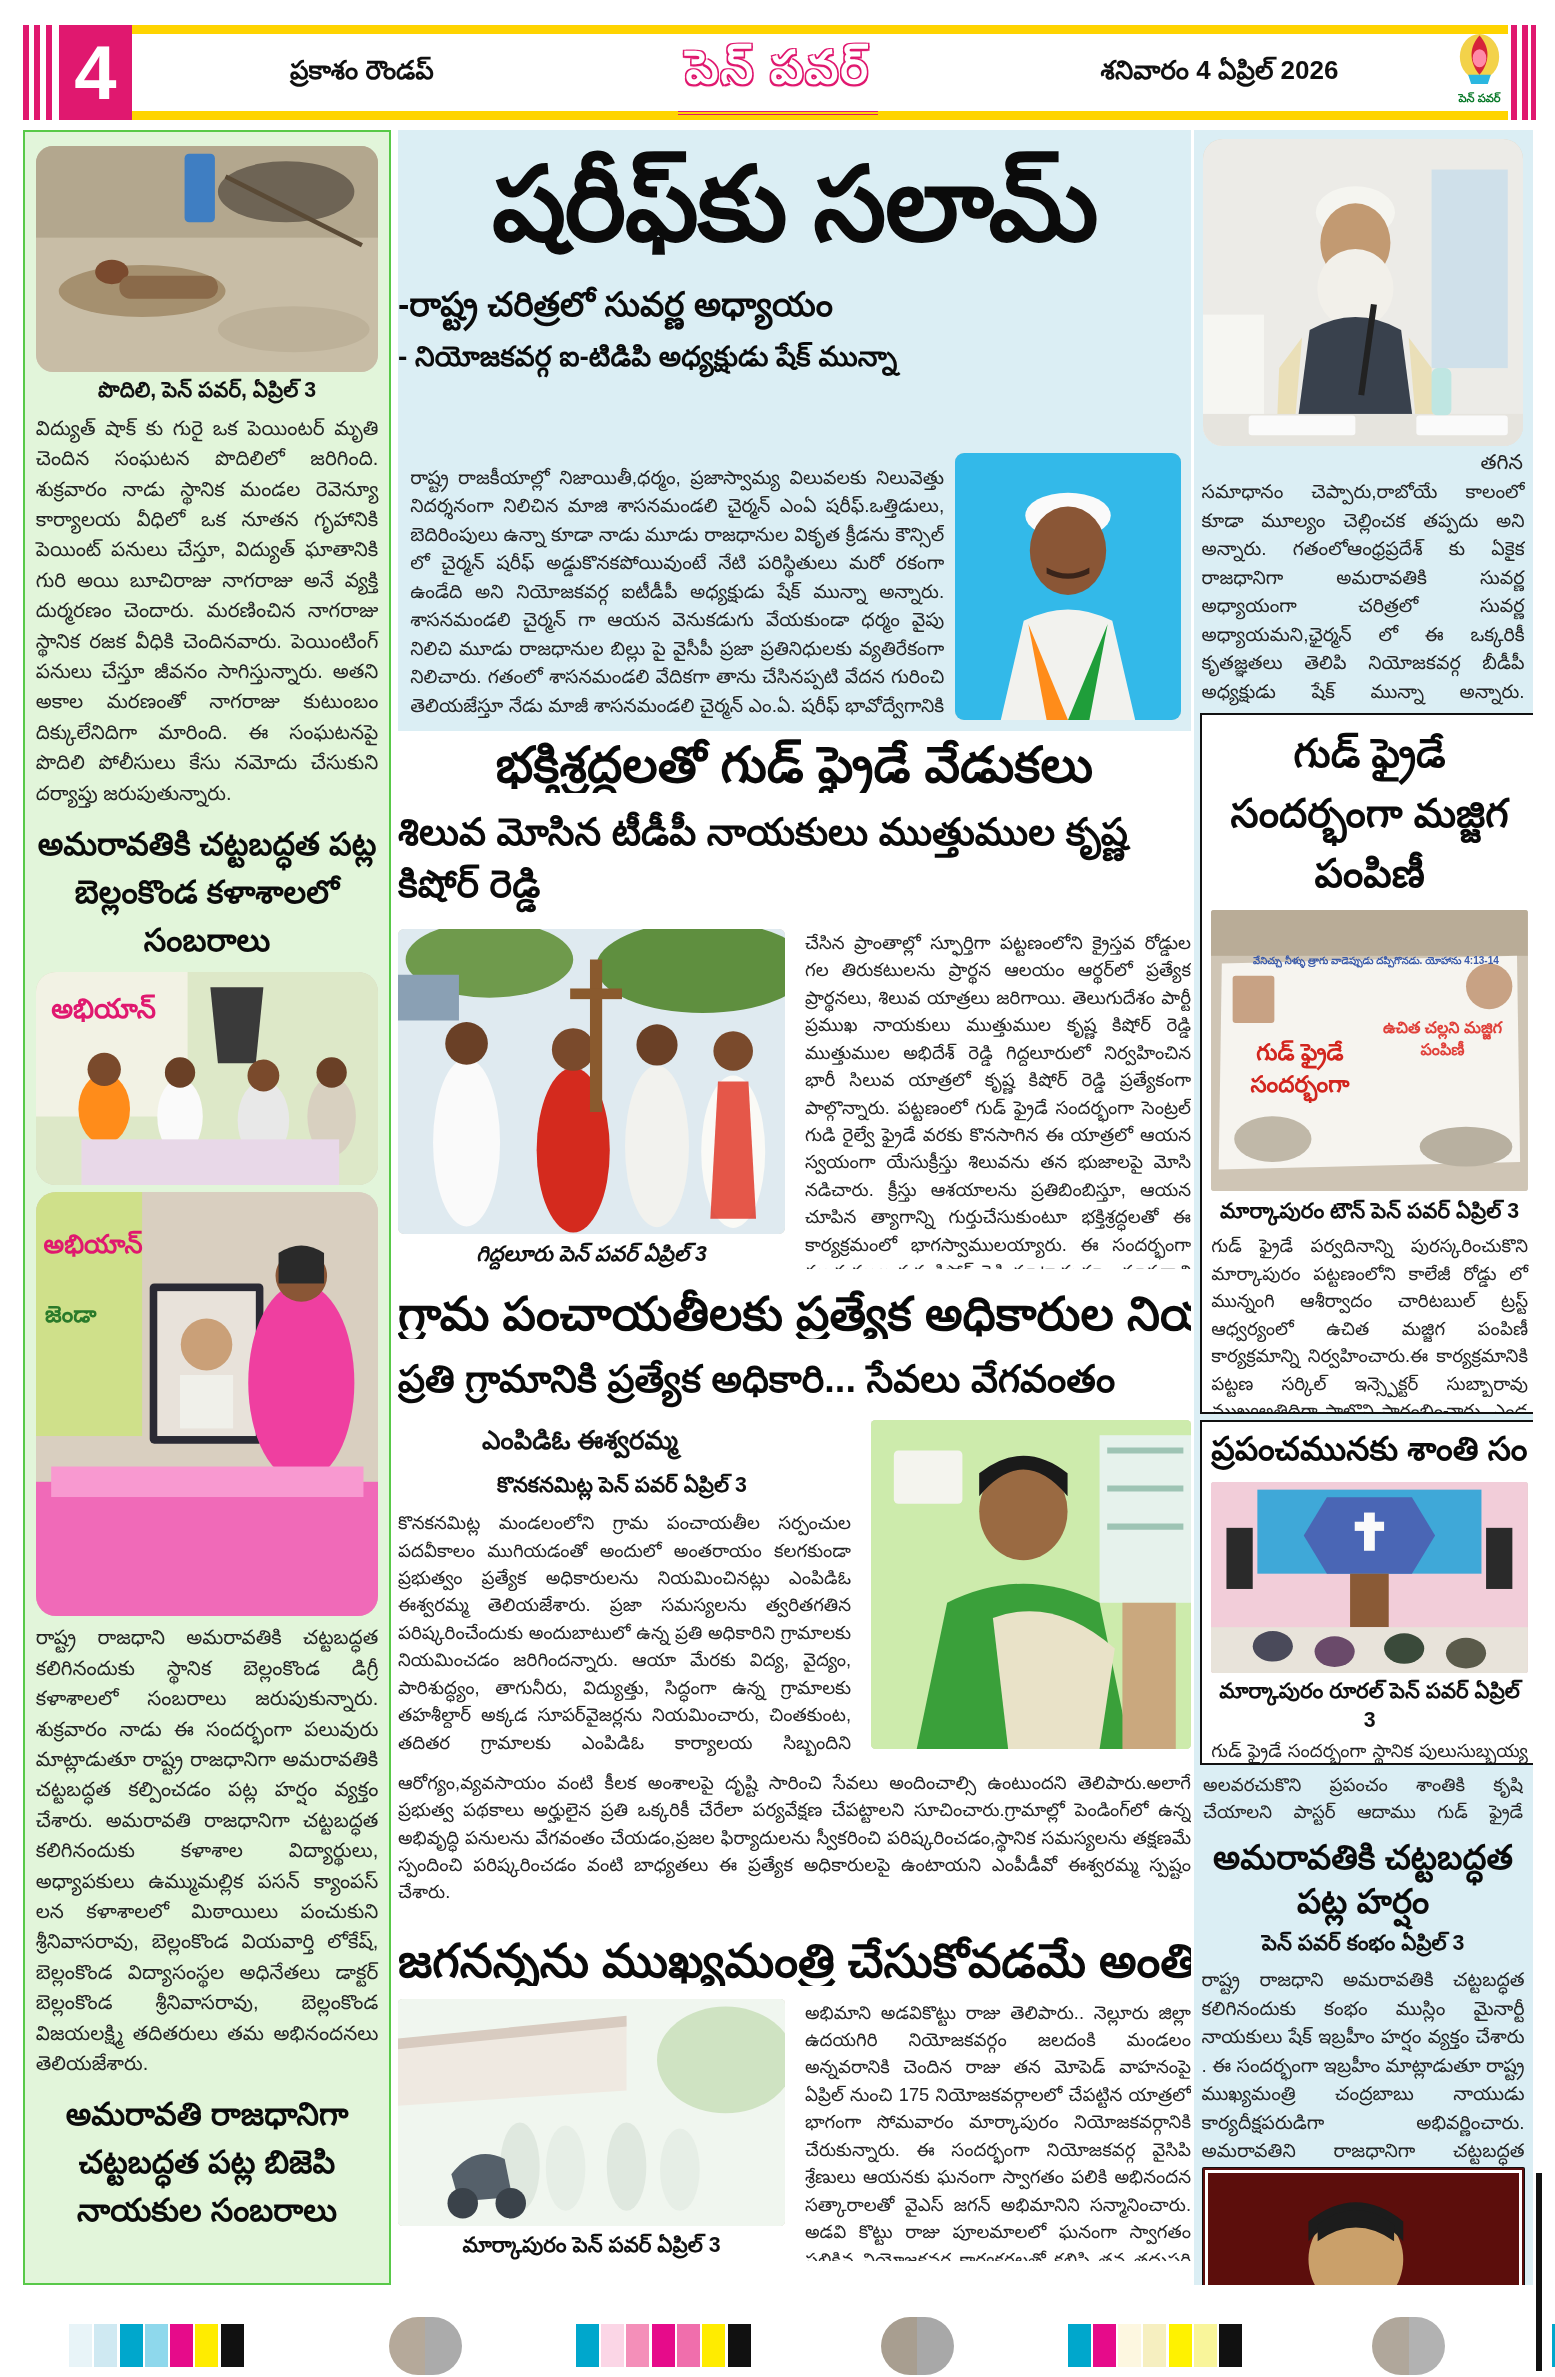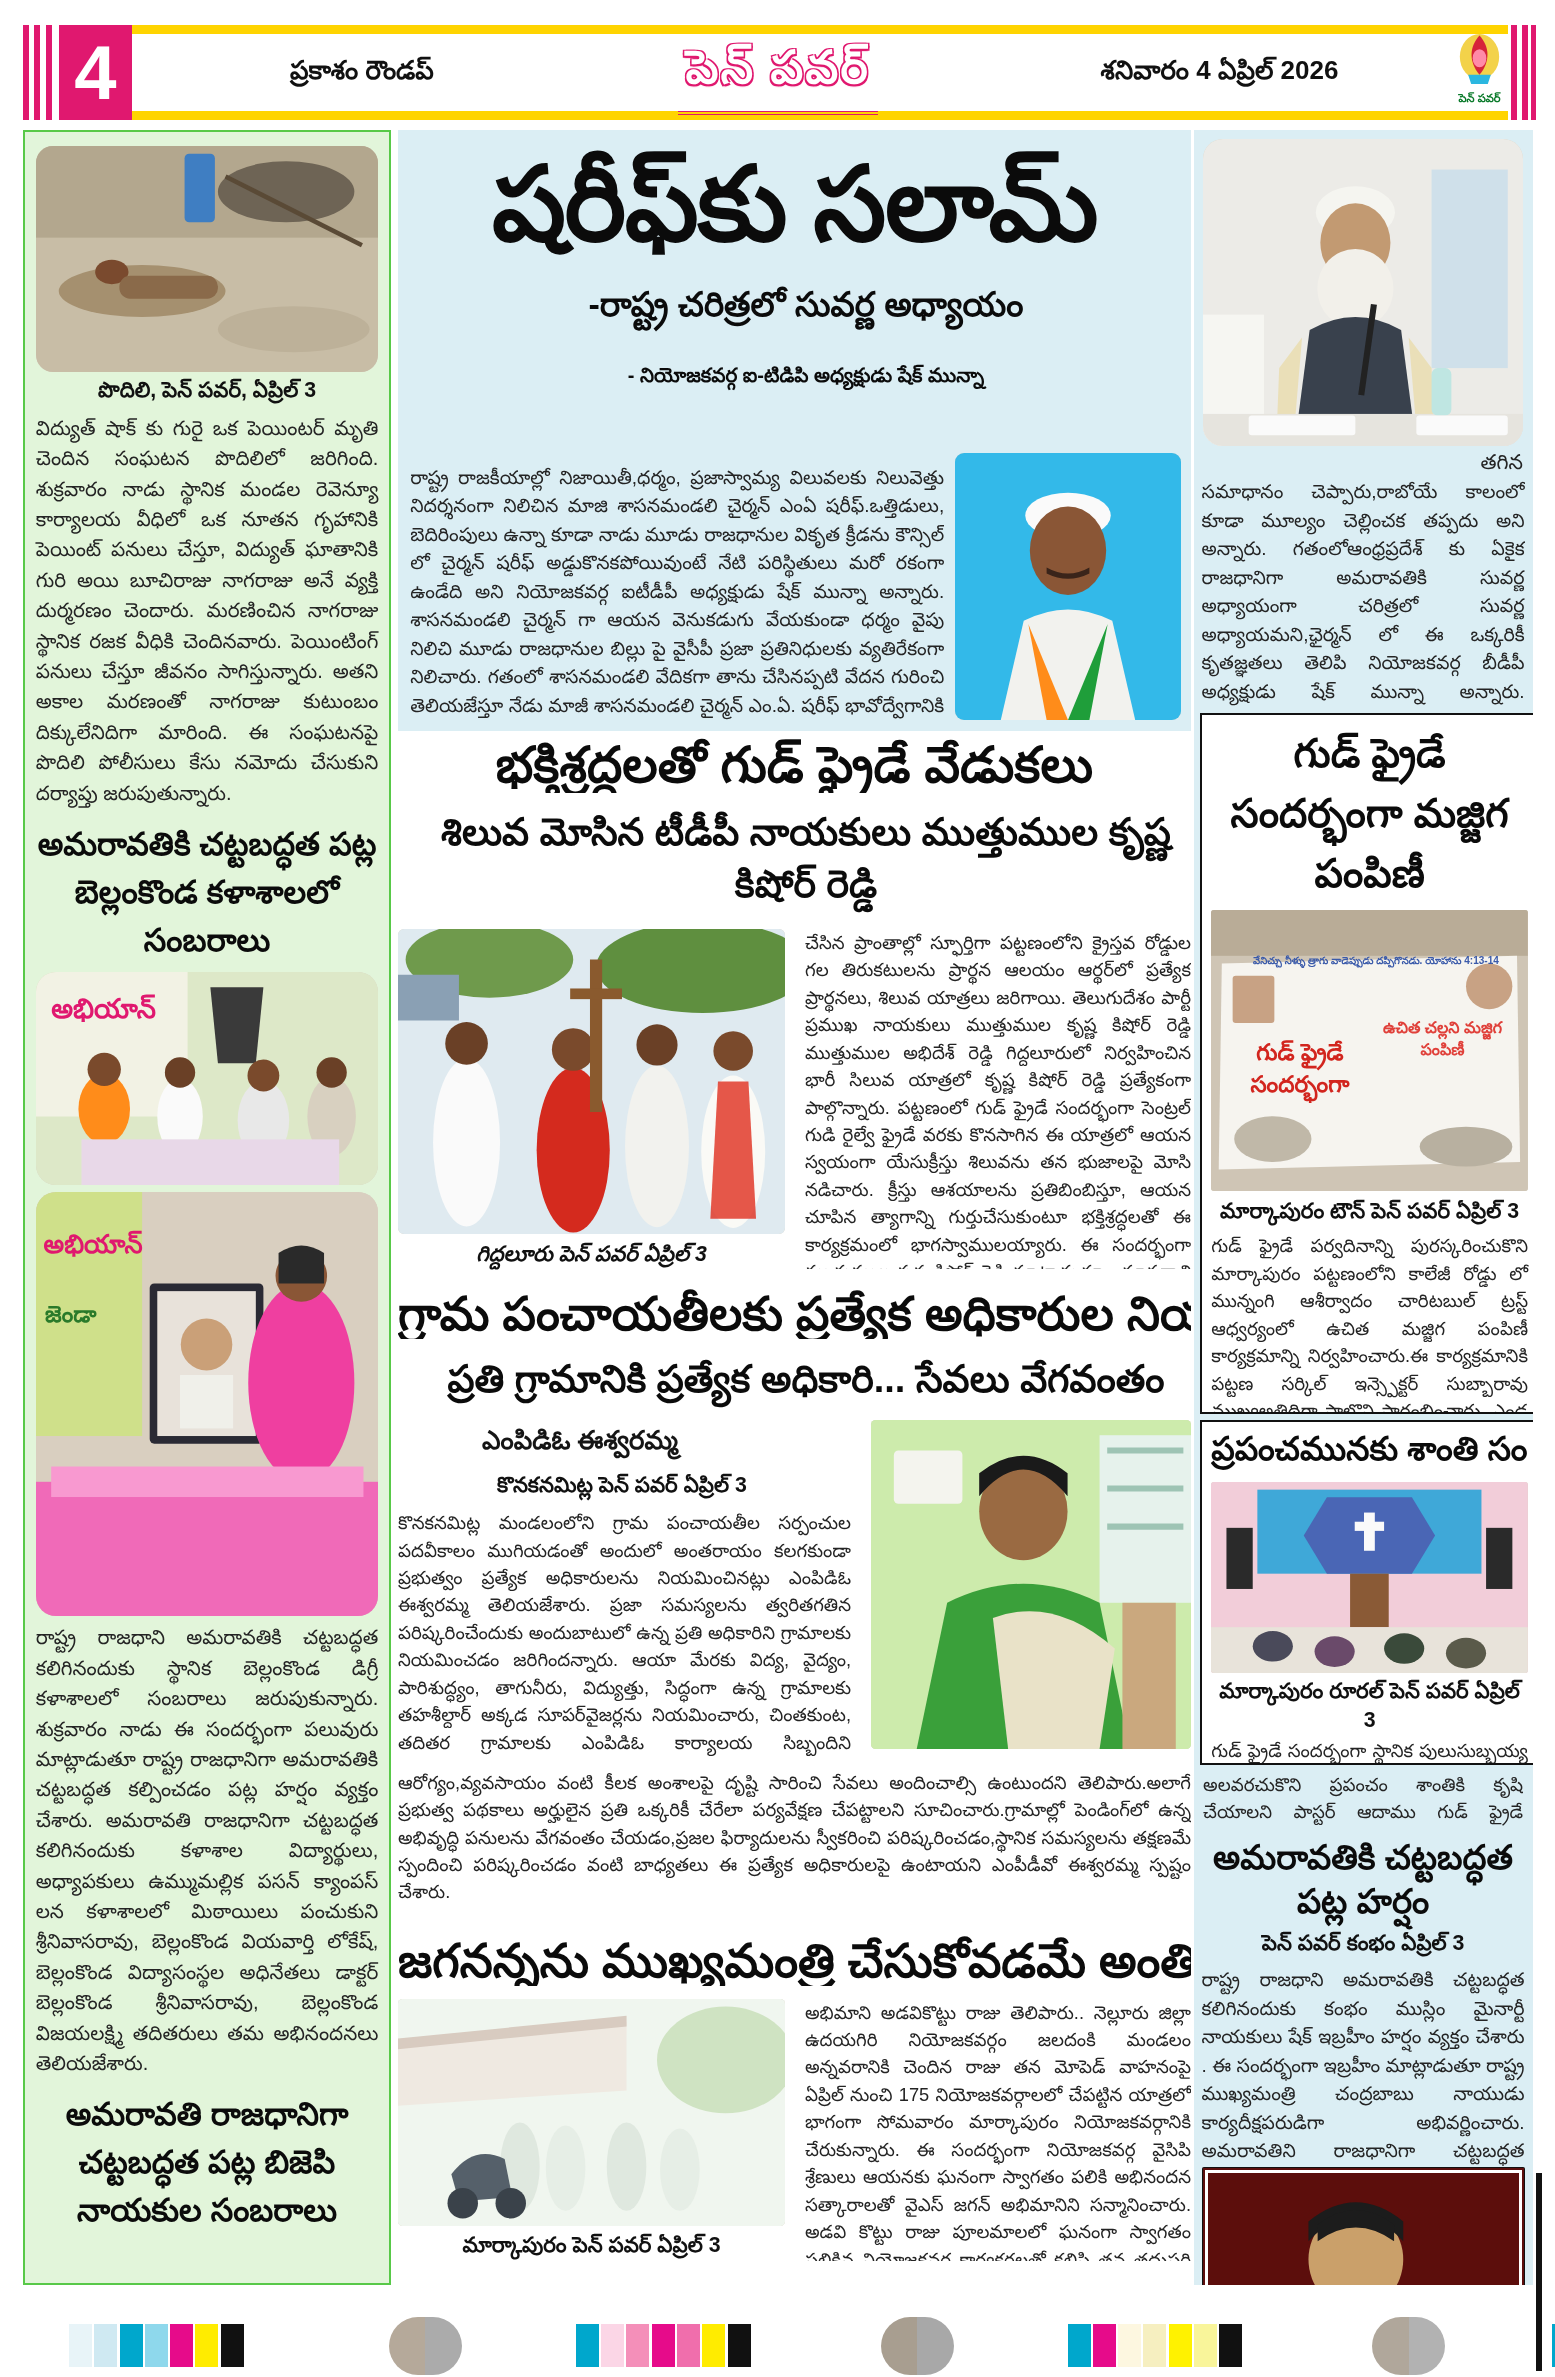--- a/index.html
+++ b/index.html
@@ -23,23 +23,23 @@
   .left-panel{position:absolute;left:23px;top:130px;width:368px;height:2155px;background:#e2f5da;
               border:2.3px solid #58c948;box-sizing:border-box;padding:7.6px 10.7px;overflow:hidden;}
   .blue-panel{position:absolute;left:398px;top:130px;width:793px;height:601px;background:#dbeef4;overflow:hidden;}
   .right-col{position:absolute;left:1194px;top:130px;width:339px;height:2155px;background:#dbeef4;overflow:hidden;}
   .center-wrap{position:absolute;left:398px;top:738px;width:793px;height:1555px;overflow:hidden;}
   
   .hl{font-weight:bold;color:#0b0b0b;text-align:center;}
   .hl-painter{font-size:38px;line-height:1.45;margin:4.6px 0 6.1px 0;}
   .hl-sub{font-size:32px;line-height:1.5;margin:12.2px 0 4.6px 0;}
   .hl-salaam{font-size:104px;line-height:1.05;letter-spacing:-1.5px;font-weight:bold;margin-top:20px;}
-  .deck{font-weight:bold;text-align:center;color:#0b0b0b;padding-left:23px;}
+  .deck{font-weight:bold;color:#0b0b0b;}
   .deck1{font-size:34px;margin-top:26px;}
-  .deck2{font-size:20px;margin-top:32px;}
+  .deck2{font-size:28px;margin-top:9px;}
   .dl{font-weight:bold;text-align:center;font-size:21.3px;color:#111;}
   .body{font-size:20px;line-height:1.52;text-align:justify;color:#242424;}
   .body-sm{font-size:18.3px;line-height:1.5;text-align:justify;color:#242424;}
   .hl-mid{font-size:50px;line-height:1.1;white-space:nowrap;overflow:hidden;}
   .hl-mid2{font-size:47px;line-height:1.1;white-space:nowrap;overflow:hidden;}
   .deck-mid{font-size:38px;margin-top:18.3px;}
   .row{display:flex;gap:20px;margin-top:13.7px;}
   .colL{width:387px;flex:none;}
   .colR{flex:1;overflow:hidden;}
   

